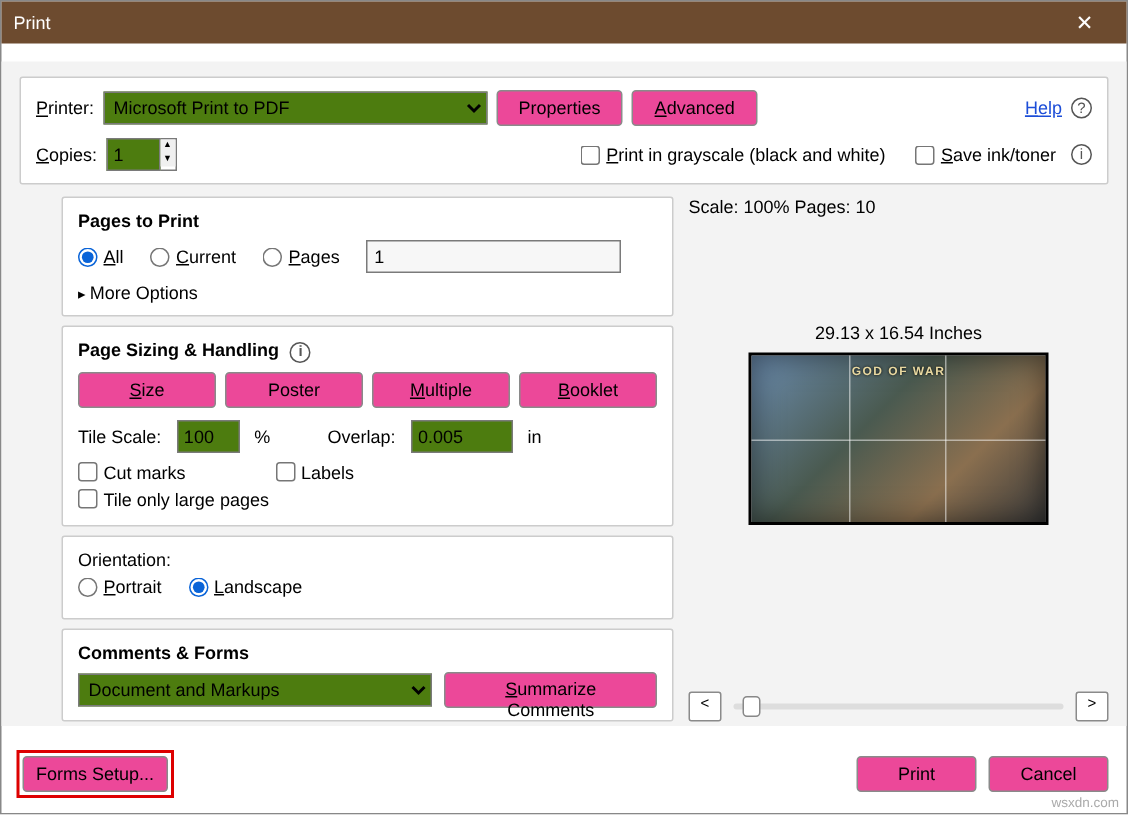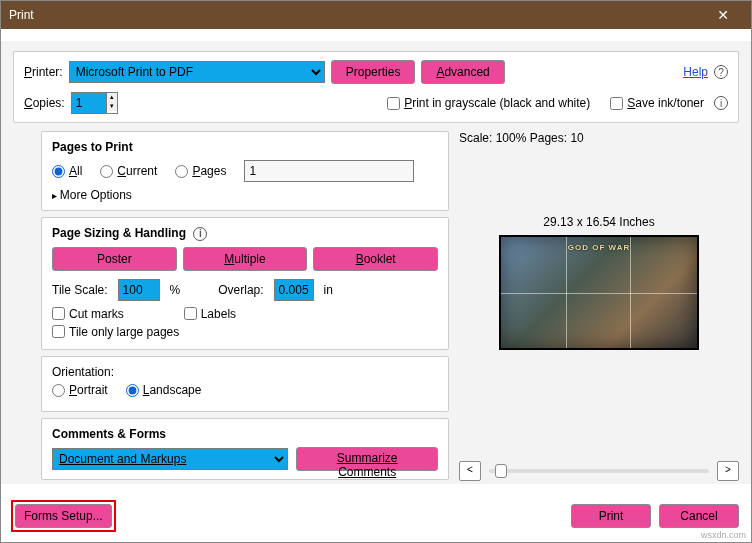--- a/index.html
+++ b/index.html
@@ -4,21 +4,21 @@
 <style>
 * { box-sizing: border-box; font-family: "Segoe UI", Tahoma, sans-serif; font-size: 12px; }
 body { margin: 0; background: #fff; }
 .window { width: 752px; height: 543px; display: flex; flex-direction: column; border: 1px solid #888; gap: 12px; }
 .titlebar { background: #6d4b2f; color: #fff; height: 28px; display: flex; align-items: center; padding: 0 8px; }
 .titlebar .title { flex: 1; }
 .titlebar .close { width: 40px; text-align: center; font-size: 14px; cursor: pointer; }
 .content { flex: 1; background: #f3f3f3; padding: 10px 12px 8px 12px; overflow: hidden; }
 .row { display: flex; align-items: center; gap: 6px; }
 .label-u::first-letter { text-decoration: underline; }
-select, input[type=text], .spinner input { background: #0ea5e9; border: 1px solid #7a7a7a; padding: 2px 4px; height: 22px; }
+select, input[type=text], .spinner input { background: #4d7c0f; border: 1px solid #7a7a7a; padding: 2px 4px; height: 22px; }
 select { padding: 2px 2px; }
 .btn { background: #ec4899; border: 1px solid #8a8a8a; border-radius: 3px; padding: 3px 14px; height: 24px; cursor: pointer; }
 .help { color: #1d4ed8; margin-left: auto; }
 .help-icon { width:14px; height:14px; border:1px solid #555; border-radius:50%; display:inline-flex; align-items:center; justify-content:center; font-size:10px; color:#555; }
 .top-controls { background:#fff; border:1px solid #ccc; border-radius:2px; padding:8px 10px; margin-bottom:8px; }
 .main { display: flex; gap: 10px; height: 370px; padding-left: 28px; }
 .left { flex: 1; display:flex; flex-direction:column; gap:6px; }
 .right { width: 280px; display:flex; flex-direction:column; }
 .panel { background:#fff; border:1px solid #ccc; border-radius:2px; padding:8px 10px; }
 .panel-title { font-weight: 600; margin-bottom: 6px; }
@@ -110,31 +110,32 @@
                 <span class="label-u">Pages</span>
               </label>
             <input type="text" style="width: 170px; background: rgb(247, 247, 247);" value="1">
           </div>
           <div class="disclosure">More Options</div>
         </div>
 
         <div class="panel">
           <div class="panel-title"><span>Page Sizing &amp; Handling</span> <span class="help-icon info-icon">i</span></div>
           <div class="tab-row">
+            <button class="btn label-u">Size</button>
             <button class="btn">Poster</button>
             <button class="btn label-u">Multiple</button>
             <button class="btn label-u">Booklet</button>
           </div>
           <div class="row" style="gap:10px; margin-bottom:6px;">
             <span>Tile Scale:</span>
             <input type="text" style="width: 42px;" value="100">
             <span>%</span>
             <span style="width:18px;"></span>
             <span>Overlap:</span>
-            <input type="text" style="width: 40px;" value="0.005">
+            <input type="text" style="width: 68px;" value="0.005">
             <span>in</span>
           </div>
           <div class="row" style="gap:60px; margin-bottom:4px;">
             <label>
                 <input type="checkbox" style="">
                 <span>Cut marks</span>
               </label>
             <label>
                 <input type="checkbox" style="">
                 <span>Labels</span>
@@ -155,21 +156,21 @@
               </label>
             <label>
                 <input type="radio" name="o" checked="" style="">
                 <span class="label-u">Landscape</span>
               </label>
           </div>
         </div>
 
         <div class="panel">
           <div class="panel-title">Comments &amp; Forms</div>
-          <div class="row" style="gap:8px;text-decoration:underline;">
+          <div class="row" style="gap:8px;">
             <select style="width:258px;"><option>Document and Markups</option></select>
             <button class="btn label-u">Summarize Comments</button>
           </div>
         </div>
       </div>
 
       <div class="right">
         <div>Scale: 100% Pages: 10</div>
         <div style="text-align:center; margin-top:70px;">29.13 x 16.54 Inches</div>
         <div class="preview-box">

